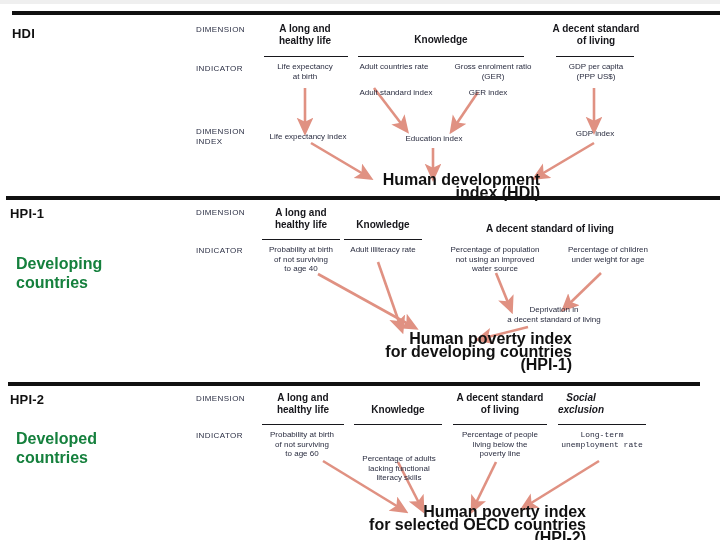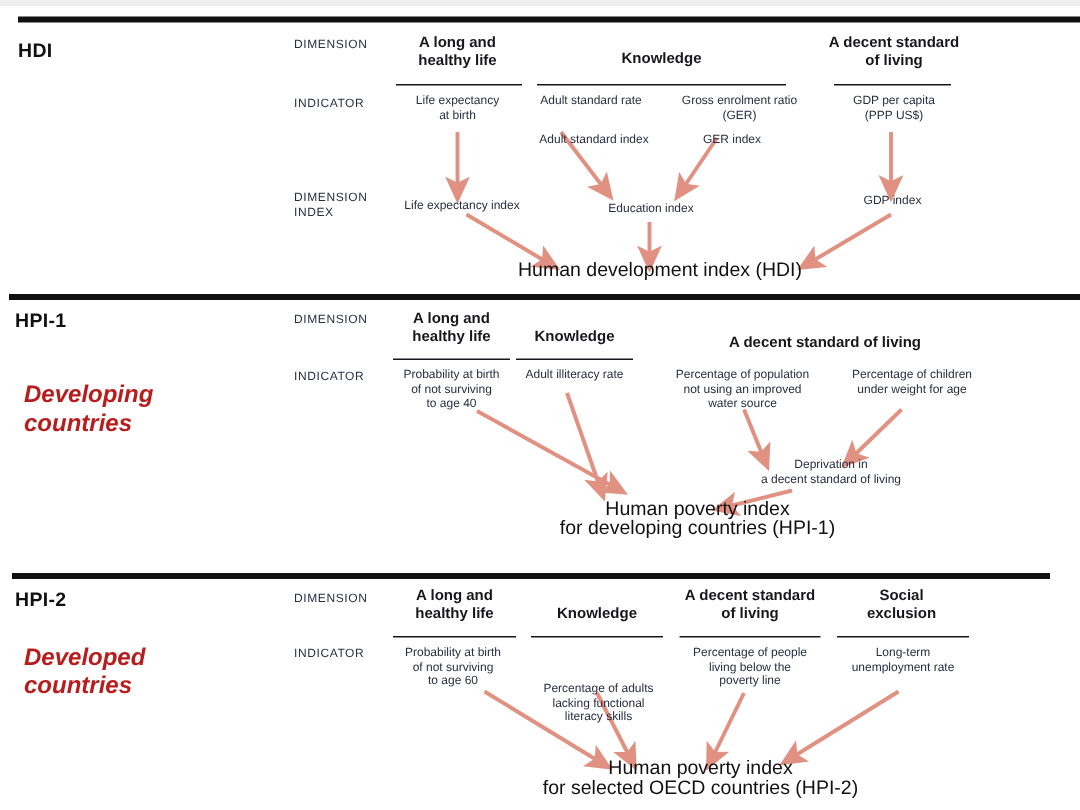--- a/index.html
+++ b/index.html
@@ -19,22 +19,22 @@
   .rule.r1{left:12px;top:11px;width:708px;}
   .rule.r2{left:6px;top:196px;width:714px;}
   .rule.r3{left:8px;top:382px;width:692px;}
 
   
   .panel-tag{
     position:absolute;font-weight:bold;color:#111;
     font-size:13px;letter-spacing:0.2px;
   }
   .big-label{
-    position:absolute;font-weight:bold;color:#b91c1c;
-    font-size:16px;line-height:19px;font-style:italic;
+    position:absolute;font-weight:bold;color:#15803d;
+    font-size:16px;line-height:19px;
   }
 
   
   .rowlab{
     position:absolute;color:#2b2f44;
     font-size:8px;letter-spacing:0.4px;line-height:10px;
     white-space:pre-line;
   }
 
   
@@ -43,22 +43,22 @@
     font-weight:bold;font-size:10px;line-height:11.5px;
   }
 
   
   .txt{
     position:absolute;text-align:center;color:#2a2d40;
     font-size:8px;line-height:9.5px;
   }
   .txt.idx{color:#2a2d40;}
   .final{
-    position:absolute;text-align:center;color:#111;
-    font-weight:normal;font-size:13px;line-height:13px;
+    position:absolute;text-align:right;color:#111;
+    font-weight:bold;font-size:16px;line-height:13px;
   }
 
   
   svg.arrows{position:absolute;left:0;top:0;width:720px;height:540px;
     pointer-events:none;overflow:visible;}
 </style>
 </head>
 <body>
 
 <div class="slide">
@@ -111,21 +111,21 @@
 
   <div class="dim" style="left:386px;top:34px;width:110px;">Knowledge</div>
   <div style="position:absolute;left:358px;top:56px;width:166px;border-top:1px solid #17171c;"></div>
 
   <div class="dim" style="left:538px;top:23px;width:116px;white-space:pre-line;">A decent standard
 of living</div>
   <div style="position:absolute;left:556px;top:56px;width:78px;border-top:1px solid #17171c;"></div>
 
   <div class="txt" style="left:257px;top:62px;width:96px;white-space:pre-line;">Life expectancy
 at birth</div>
-  <div class="txt" style="left:352px;top:62px;width:84px;white-space:pre-line;">Adult standard rate</div>
+  <div class="txt" style="left:352px;top:62px;width:84px;white-space:pre-line;">Adult countries rate</div>
   <div class="txt" style="left:443px;top:62px;width:100px;white-space:pre-line;">Gross enrolment ratio
 (GER)</div>
   <div class="txt" style="left:555px;top:62px;width:82px;white-space:pre-line;">GDP per capita
 (PPP US$)</div>
 
   <div class="txt idx" style="left:352px;top:88px;width:88px;">Adult standard index</div>
   <div class="txt idx" style="left:452px;top:88px;width:72px;">GER index</div>
 
   <div class="txt idx" style="left:254px;top:132px;width:108px;">Life expectancy index</div>
   <div class="txt idx" style="left:393px;top:134px;width:82px;">Education index</div>
@@ -176,32 +176,32 @@
 healthy life</div>
   <div style="position:absolute;left:262px;top:424px;width:82px;border-top:1px solid #17171c;"></div>
 
   <div class="dim" style="left:358px;top:404px;width:80px;">Knowledge</div>
   <div style="position:absolute;left:354px;top:424px;width:88px;border-top:1px solid #17171c;"></div>
 
   <div class="dim" style="left:450px;top:392px;width:100px;white-space:pre-line;">A decent standard
 of living</div>
   <div style="position:absolute;left:453px;top:424px;width:94px;border-top:1px solid #17171c;"></div>
 
-  <div class="dim" style="left:556px;top:392px;width:90px;white-space:pre-line;">Social
+  <div class="dim" style="left:536px;top:392px;width:90px;white-space:pre-line;font-style:italic;">Social
 exclusion</div>
   <div style="position:absolute;left:558px;top:424px;width:88px;border-top:1px solid #17171c;"></div>
 
   <div class="txt" style="left:254px;top:430px;width:96px;white-space:pre-line;">Probability at birth
 of not surviving
 to age 60</div>
   <div class="txt" style="left:352px;top:454px;width:94px;white-space:pre-line;">Percentage of adults
 lacking functional
 literacy skills</div>
   <div class="txt" style="left:452px;top:430px;width:96px;white-space:pre-line;">Percentage of people
 living below the
 poverty line</div>
-  <div class="txt" style="left:552px;top:430px;width:100px;white-space:pre-line;">Long-term
+  <div class="txt" style="left:552px;top:430px;width:100px;white-space:pre-line;font-family:Liberation Mono, monospace;">Long-term
 unemployment rate</div>
 
   <div class="final" style="left:348px;top:505px;width:238px;white-space:pre-line;">Human poverty index
 for selected OECD countries (HPI-2)</div>
 
 </div>
 
 </body></html>

